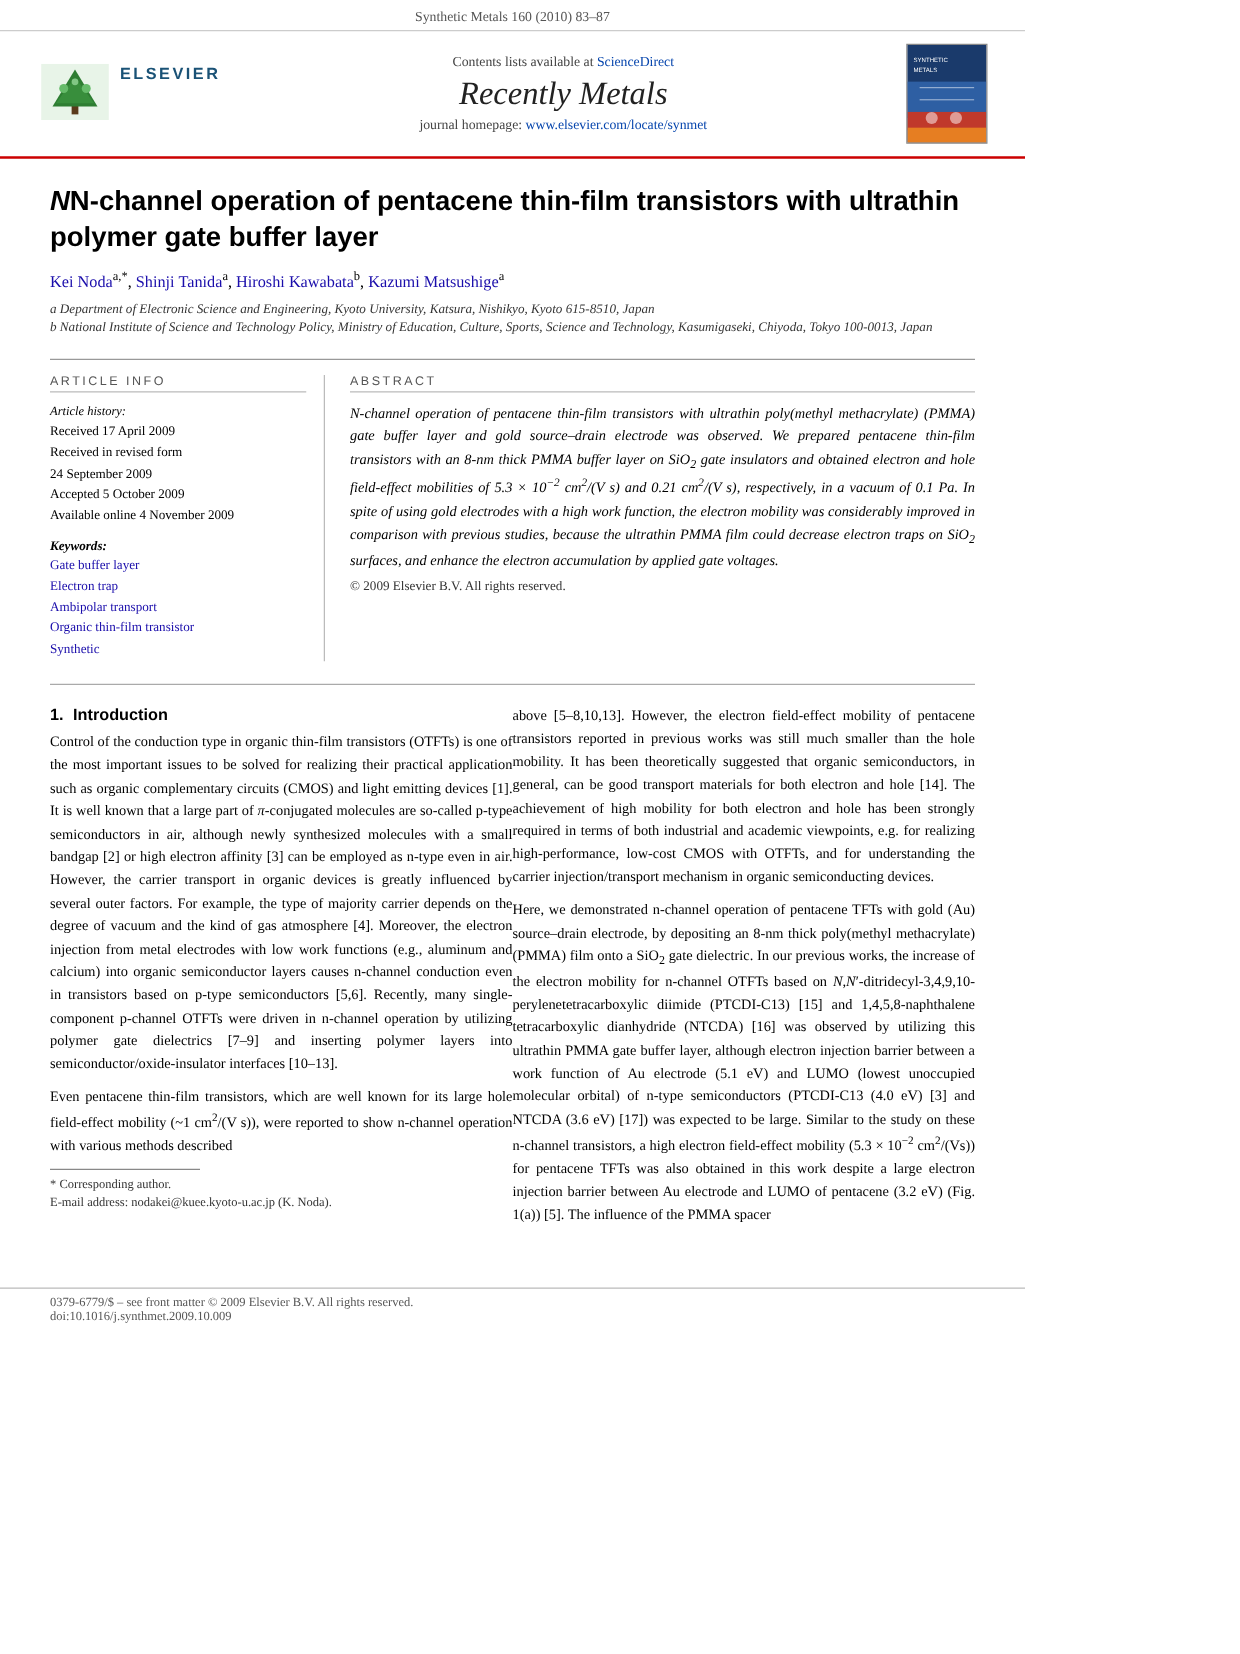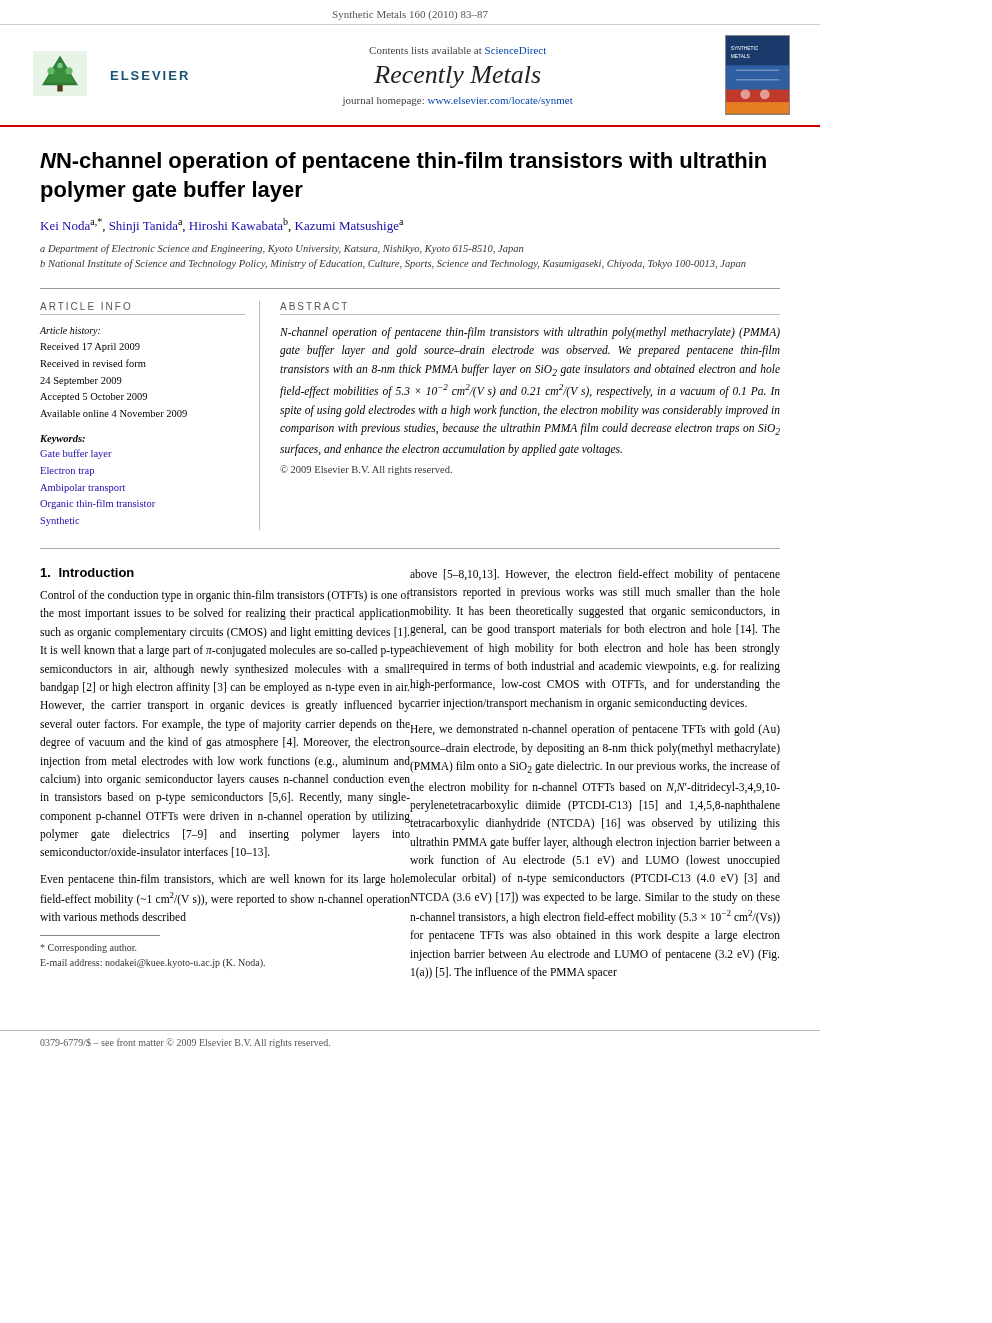--- a/index.html
+++ b/index.html
@@ -57,22 +57,21 @@
       font-size: 11px;
       color: #444;
     }
     .journal-homepage a {
       color: #0645ad;
       text-decoration: none;
     }
     
     .elsevier-logo {
       display: flex;
-      align-items: center;
-      gap: 20px;
+      gap: 6px;
     }
     .elsevier-tree {
       width: 60px;
       height: 45px;
     }
     
     .journal-cover {
       width: 65px;
       height: 80px;
       background: linear-gradient(180deg, #1a3a6b 0%, #2e5fa3 40%, #c0392b 70%, #e67e22 100%);
@@ -397,15 +396,16 @@
           Here, we demonstrated n-channel operation of pentacene TFTs with gold (Au) source–drain electrode, by depositing an 8-nm thick poly(methyl methacrylate) (PMMA) film onto a SiO<sub>2</sub> gate dielectric. In our previous works, the increase of the electron mobility for n-channel OTFTs based on <span style="font-style:italic;">N,N</span>′-ditridecyl-3,4,9,10-perylenetetracarboxylic diimide (PTCDI-C13) [15] and 1,4,5,8-naphthalene tetracarboxylic dianhydride (NTCDA) [16] was observed by utilizing this ultrathin PMMA gate buffer layer, although electron injection barrier between a work function of Au electrode (5.1 eV) and LUMO (lowest unoccupied molecular orbital) of n-type semiconductors (PTCDI-C13 (4.0 eV) [3] and NTCDA (3.6 eV) [17]) was expected to be large. Similar to the study on these n-channel transistors, a high electron field-effect mobility (5.3 × 10<sup>−2</sup> cm<sup>2</sup>/(Vs)) for pentacene TFTs was also obtained in this work despite a large electron injection barrier between Au electrode and LUMO of pentacene (3.2 eV) (Fig. 1(a)) [5]. The influence of the PMMA spacer
         </p>
       </div>
 
     </div>
 
   </div>
 
   <div class="bottom-bar">
     <div>0379-6779/$ – see front matter © 2009 Elsevier B.V. All rights reserved.</div>
+    <div>doi:10.1016/j.synthmet.2009.10.009</div>
   </div>
 
 </div>
 
 </body></html>

